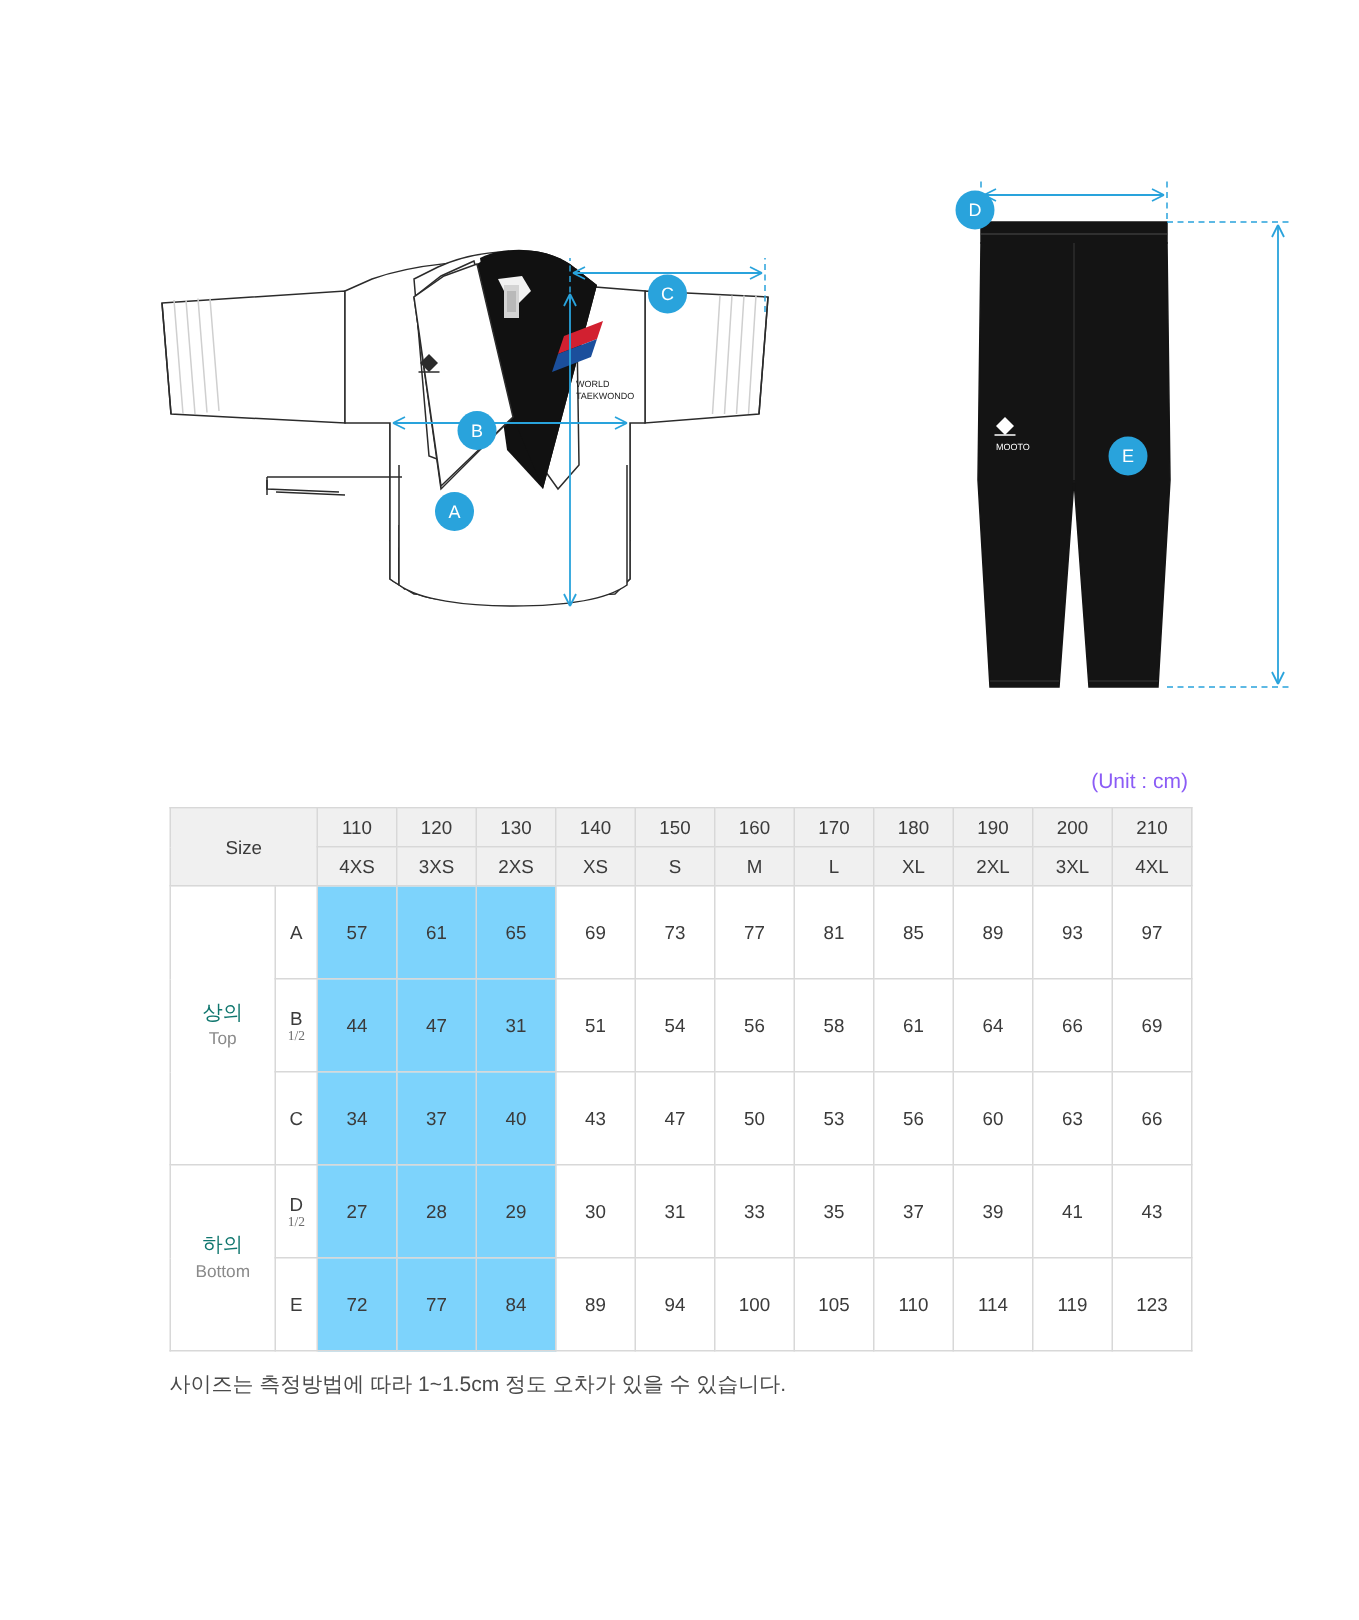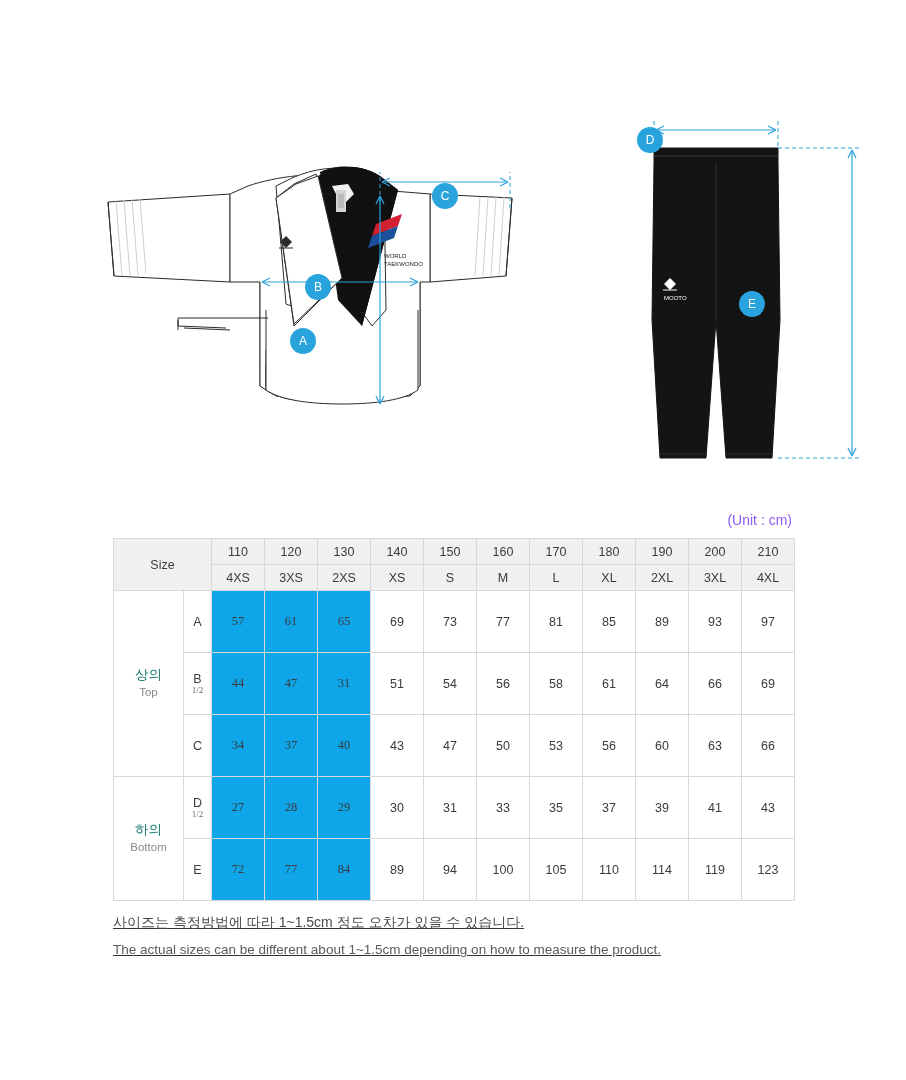--- a/index.html
+++ b/index.html
@@ -79,30 +79,29 @@
   }
   .grp .ko { font-size: 13.5px; color: #0f766e; }
   .grp .en { font-size: 11.5px; color: #8a8a8a; }
   .dim {
     width: 28px;
     background: #ffffff;
     font-size: 12.5px;
   }
   .dim .half { display: block; font-size: 9px; color: #6a6a6a; line-height: 1; font-family: Liberation Serif, serif; }
   .dataRow td { height: 62px; }
-  .shade { background: #0ea5e9; font-family: Liberation Serif, serif; }
+  .shade { background: #7dd3fc; }
   .plain { background: #ffffff; }
 
   
   .notes {
     position: absolute;
     left: 113px;
     top: 914px;
     width: 700px;
-    text-decoration: underline;
   }
   .notes .ko {
     font-size: 14px;
     color: #4a4a4a;
     margin: 0 0 10px 0;
   }
   .notes .en {
     font-size: 13.5px;
     color: #5a5a5a;
     margin: 0;
@@ -381,14 +380,13 @@
         <td class="plain">114</td>
         <td class="plain">119</td>
         <td class="plain">123</td>
       </tr>
     </tbody>
   </table>
 </div>
 
 <div class="notes">
   <p class="ko">사이즈는 측정방법에 따라 1~1.5cm 정도 오차가 있을 수 있습니다.</p>
-  <p class="en">The actual sizes can be different about 1~1.5cm depending on how to measure the product.</p>
 </div>
 
 </body></html>

